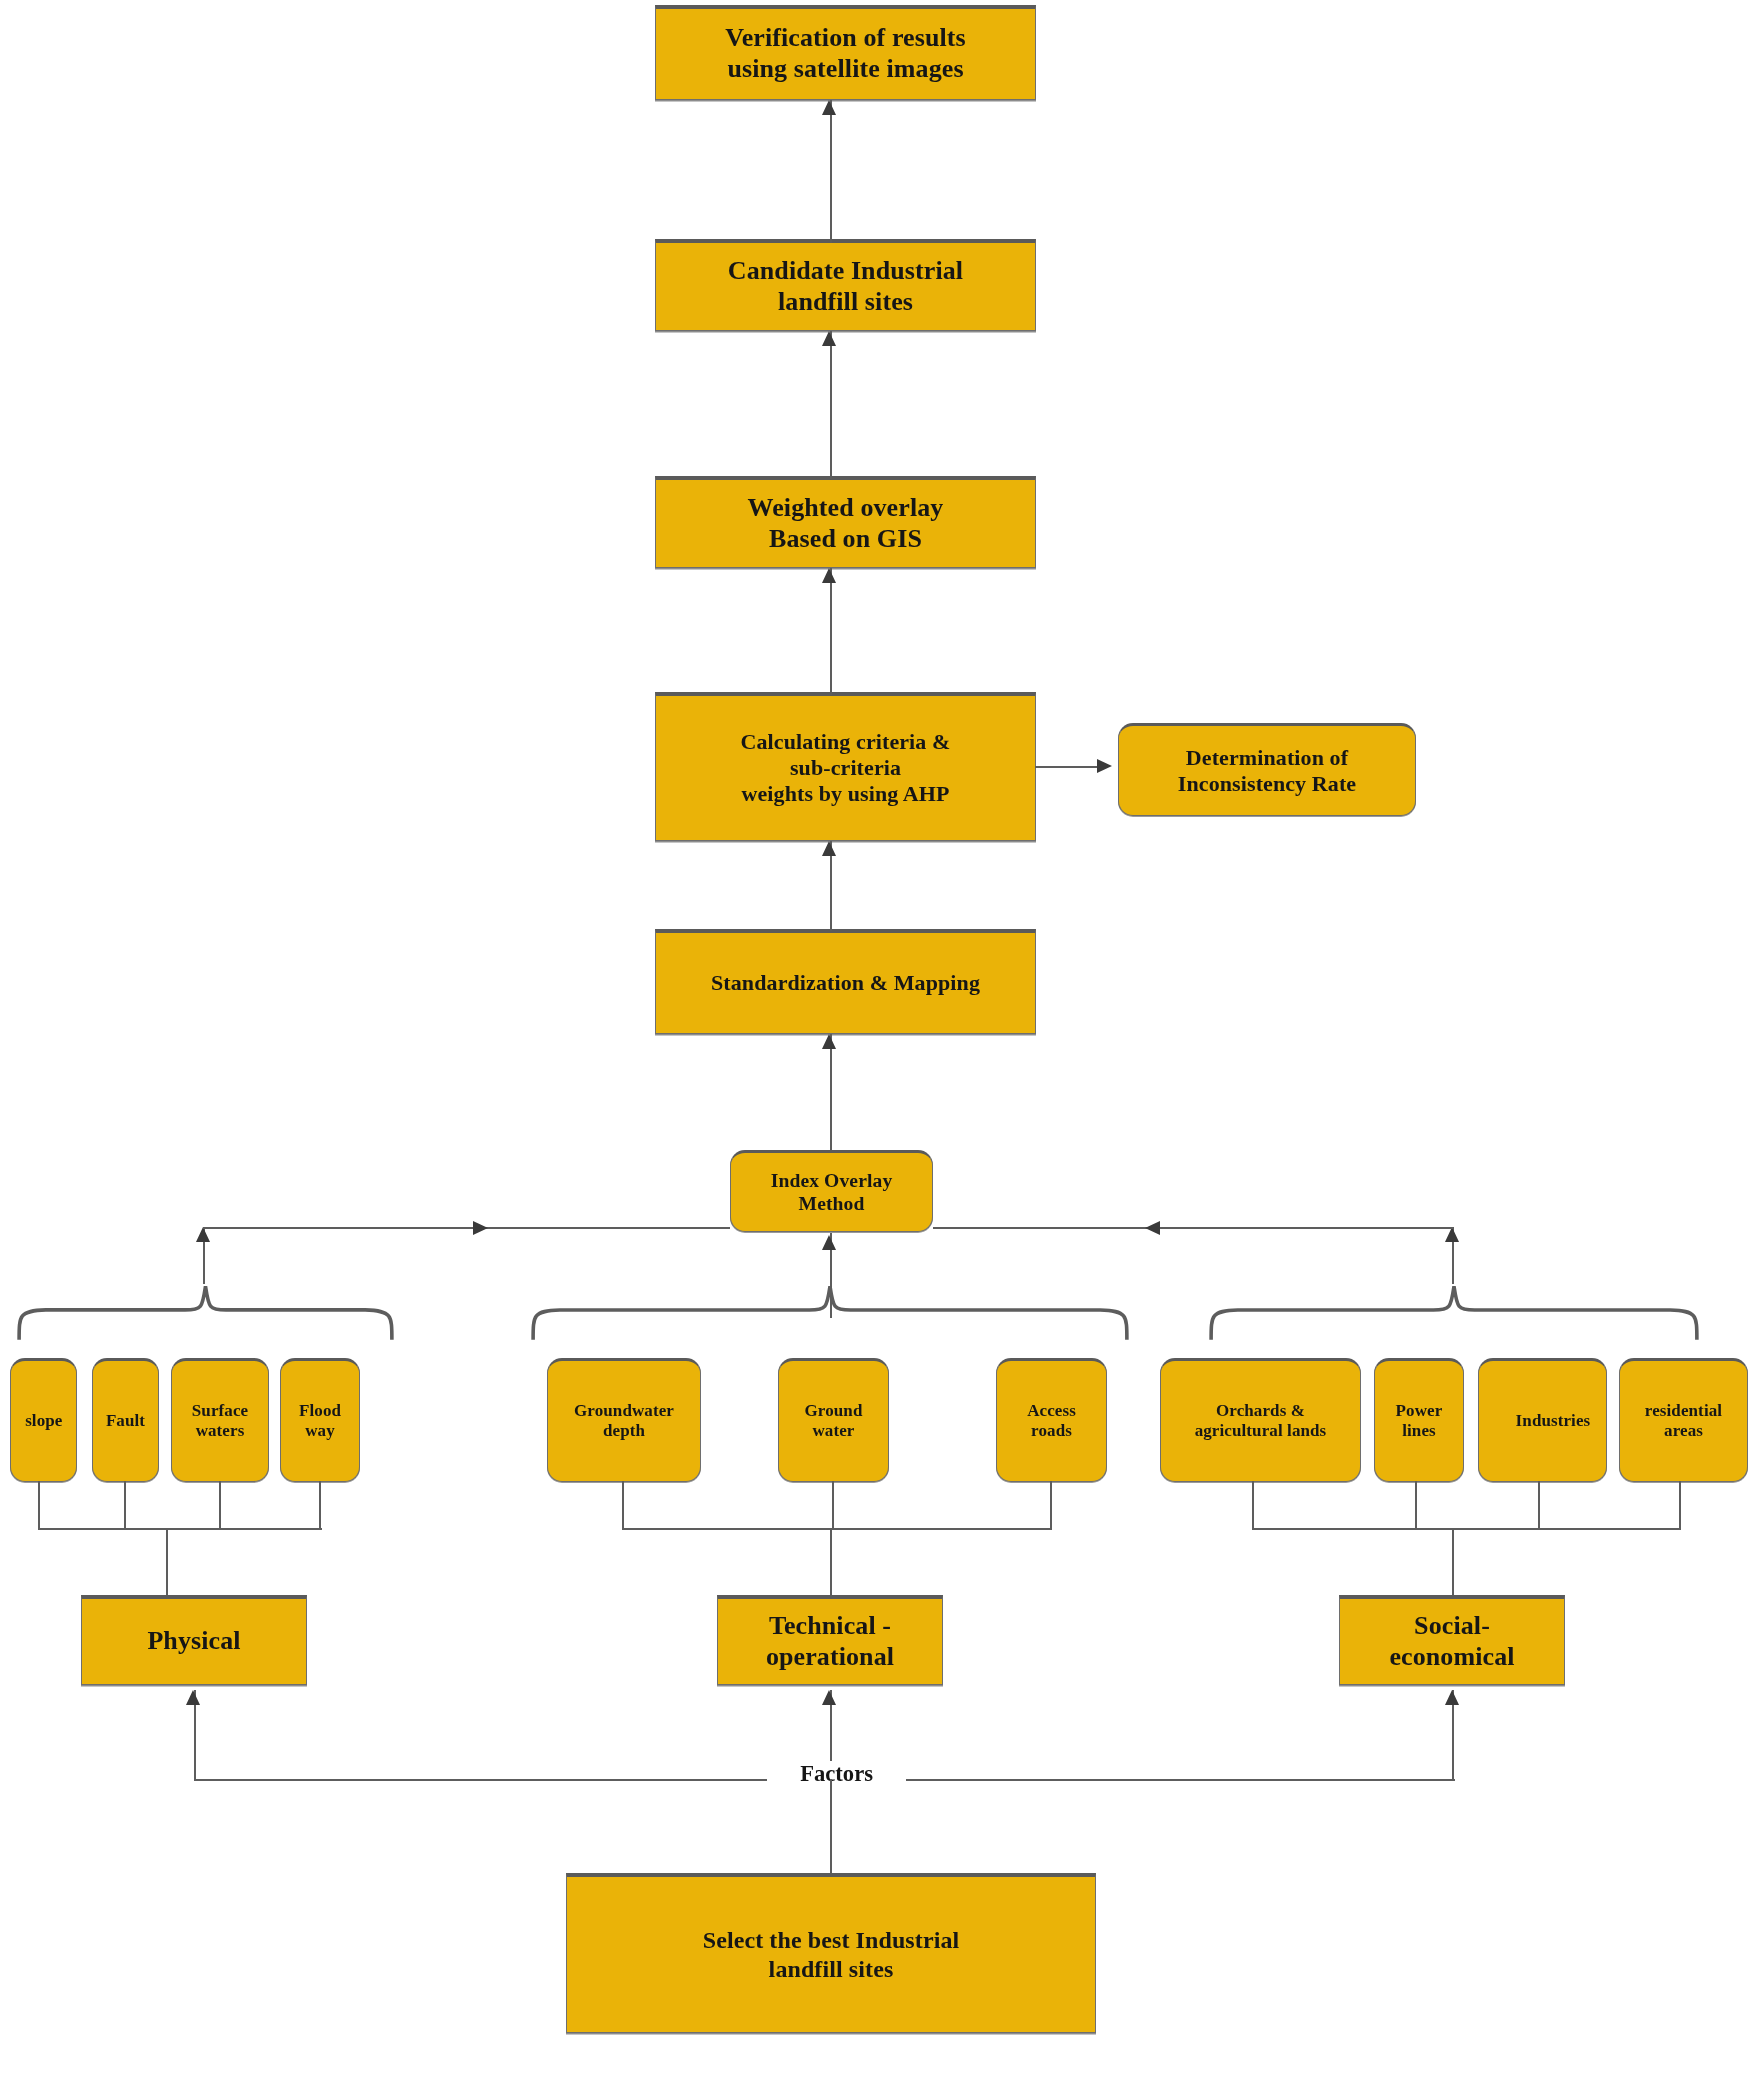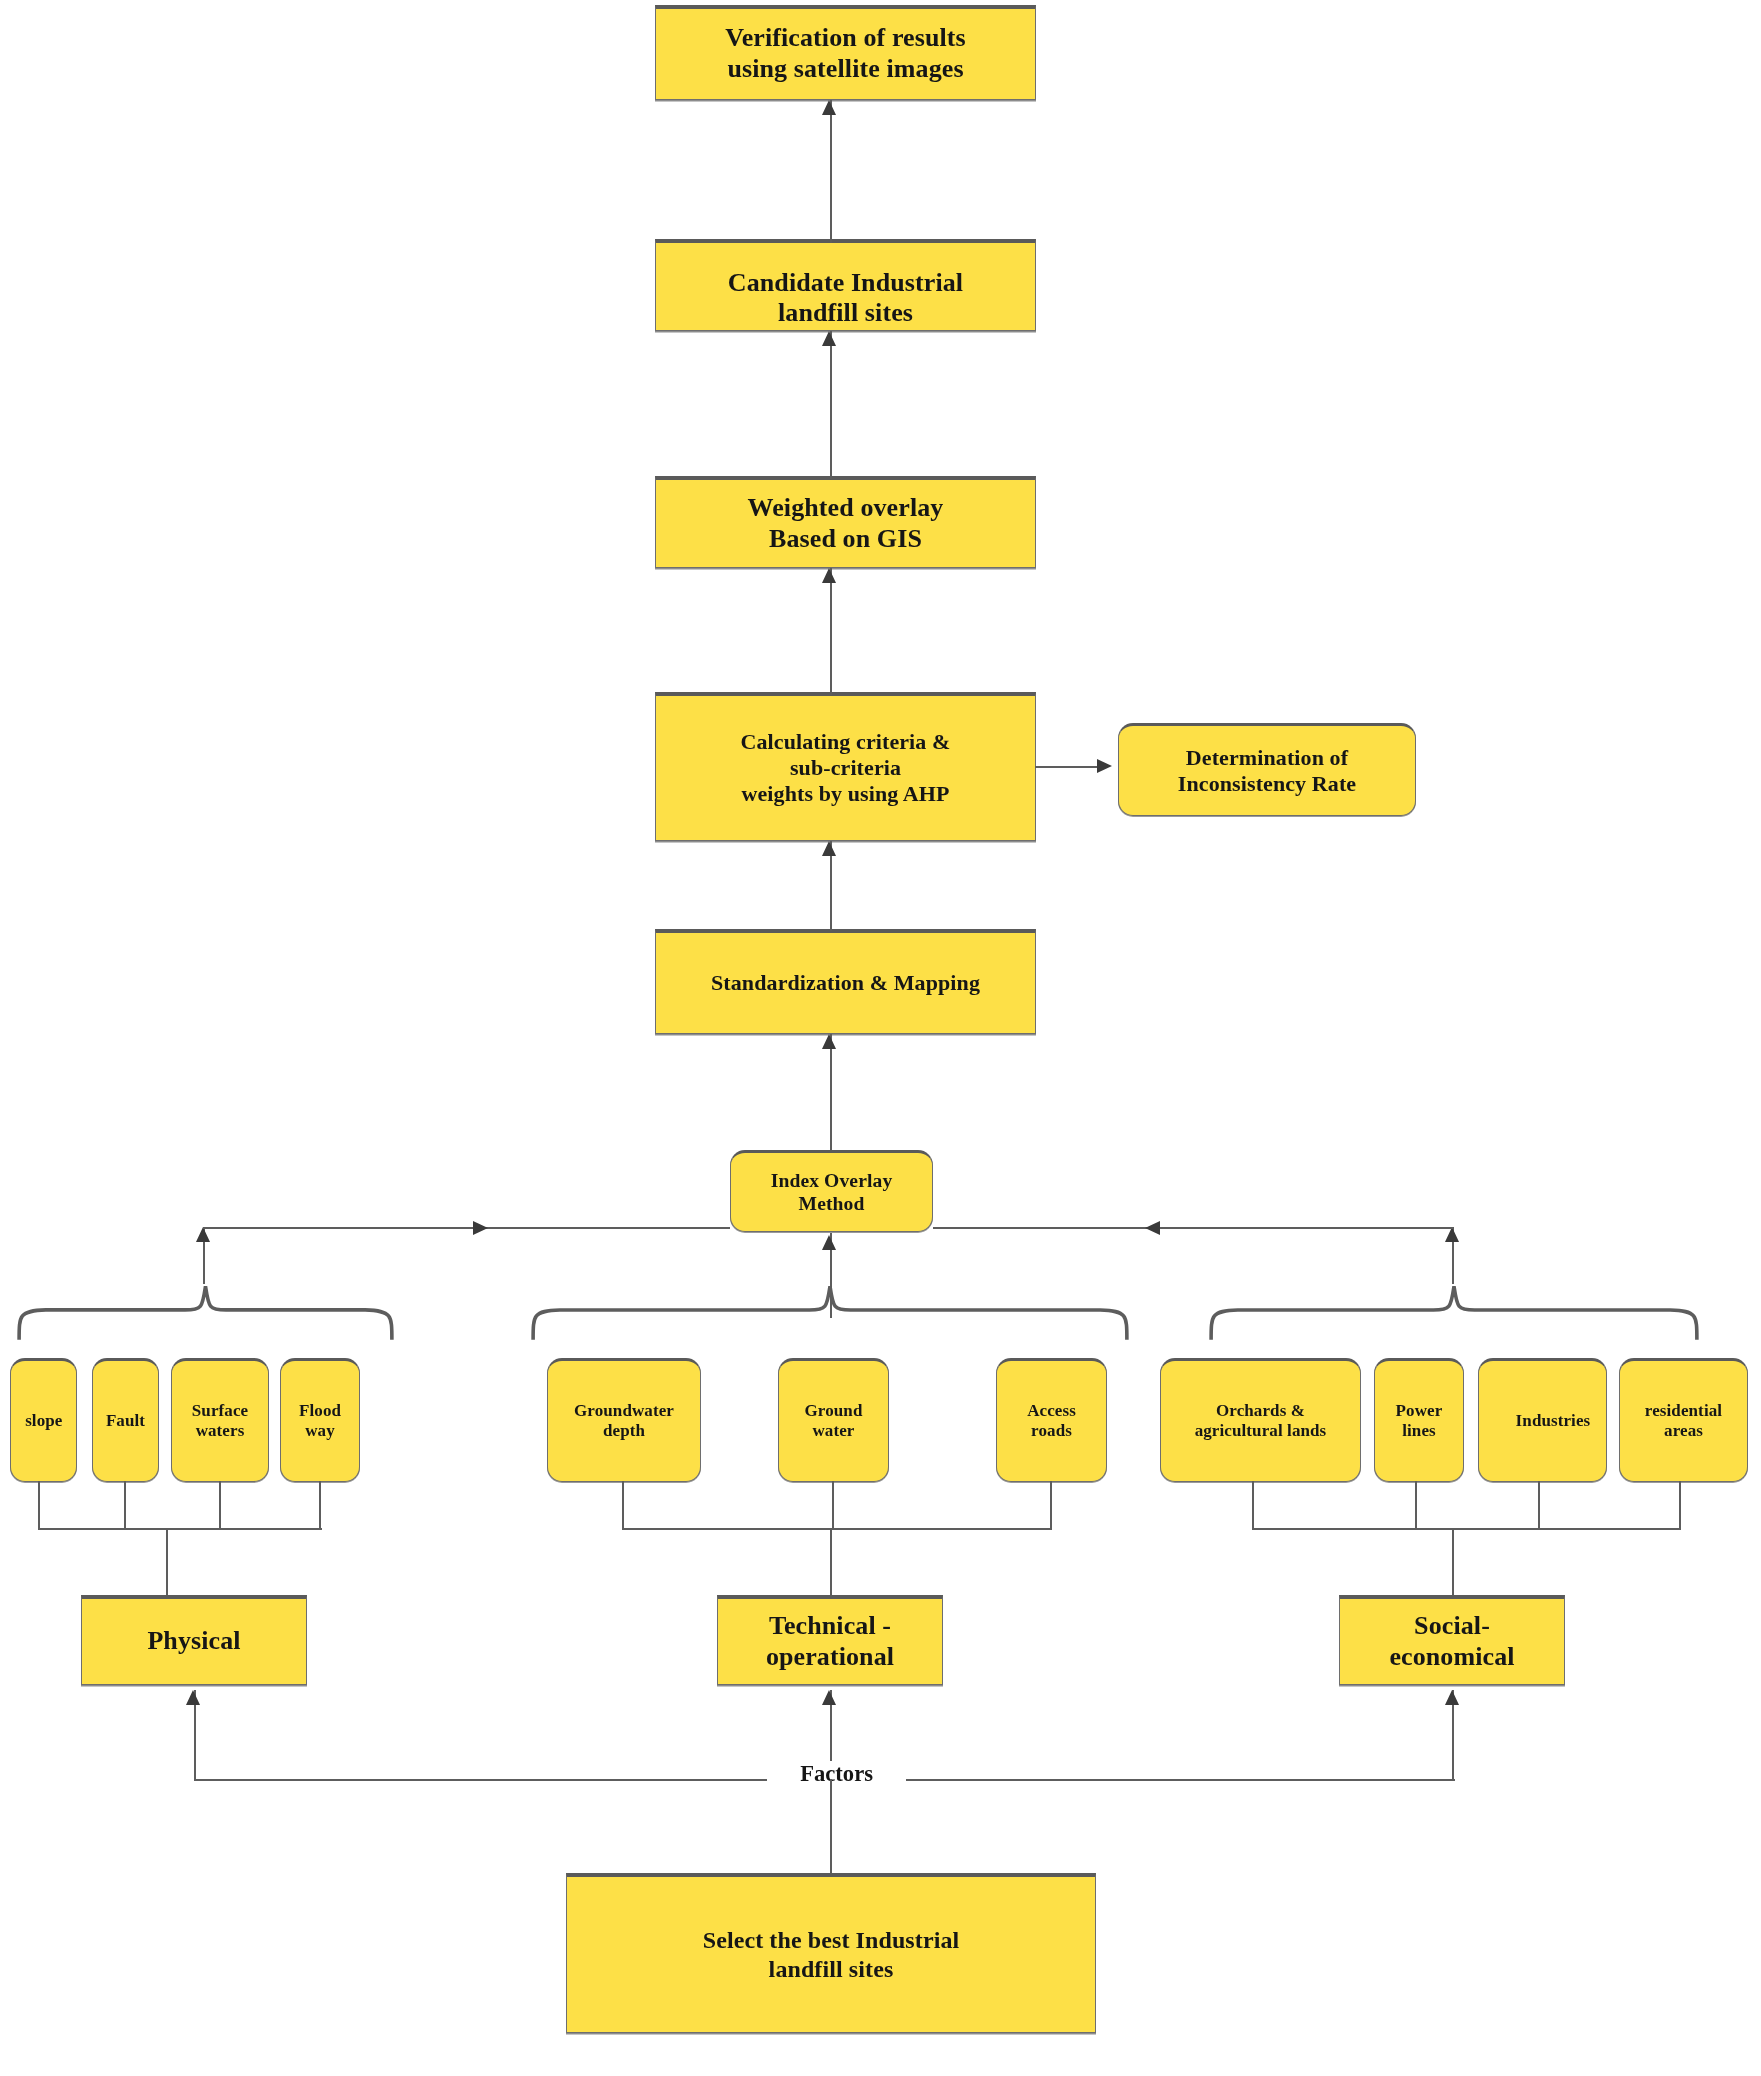--- a/index.html
+++ b/index.html
@@ -15,21 +15,21 @@
     position: relative;
     width: 1762px;
     height: 2077px;
     background: #ffffff;
     overflow: hidden;
   }
   
   .node {
     position: absolute;
     box-sizing: border-box;
-    background: #fde047;
+    background: #eab308;
     border: 1.5px solid #6e6e6e;
     border-top-width: 4.6px;
     border-top-color: #5a5a5a;
     display: flex;
     align-items: center;
     justify-content: center;
     text-align: center;
     color: #161616;
     font-weight: bold;
     line-height: 1.18;
@@ -95,21 +95,21 @@
 
 <div id="canvas">
 
   <div class="node t-lg" style="left:655px; top:5.1px; width:381px; height:95px;">
     <span class="lbl">Verification of results<br>using satellite images</span>
   </div>
 
   <div class="vline" style="left:830px; top:100px; height:85px;"></div>
   <div class="arrow-up" style="left:822px; top:100px;"></div>
 
-  <div class="node t-lg" style="left:655px; top:239px; width:381px; height:92px;align-items:flex-end;">
+  <div class="node t-lg" style="left:655px; top:239px; width:381px; height:92px;">
     <span class="lbl">Candidate Industrial<br>landfill sites</span>
   </div>
   <div class="vline" style="left:830px; top:185px; height:58px;"></div>
 
   <div class="vline" style="left:830px; top:331px; height:85px;"></div>
   <div class="arrow-up" style="left:822px; top:331px;"></div>
 
   <div class="node t-lg" style="left:655px; top:476px; width:381px; height:92px;">
     <span class="lbl">Weighted overlay<br>Based on GIS</span>
   </div>

